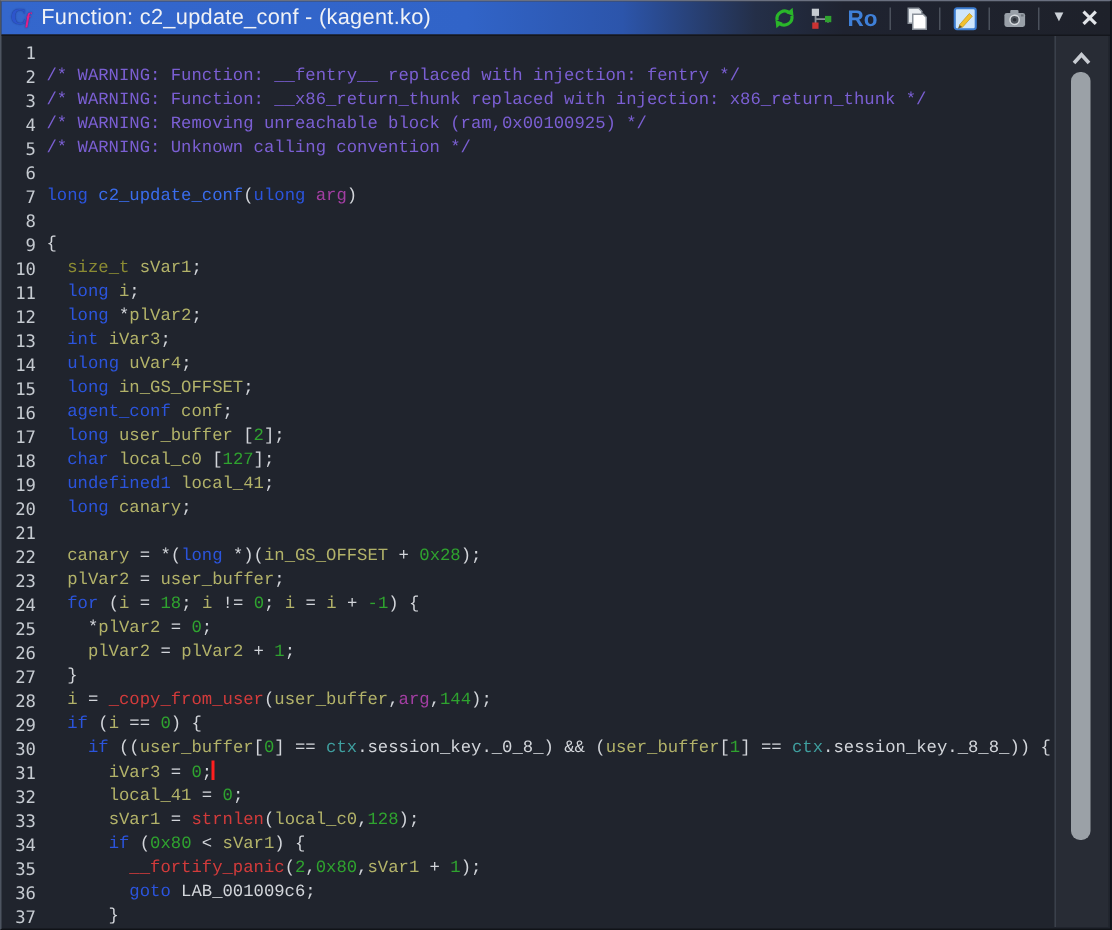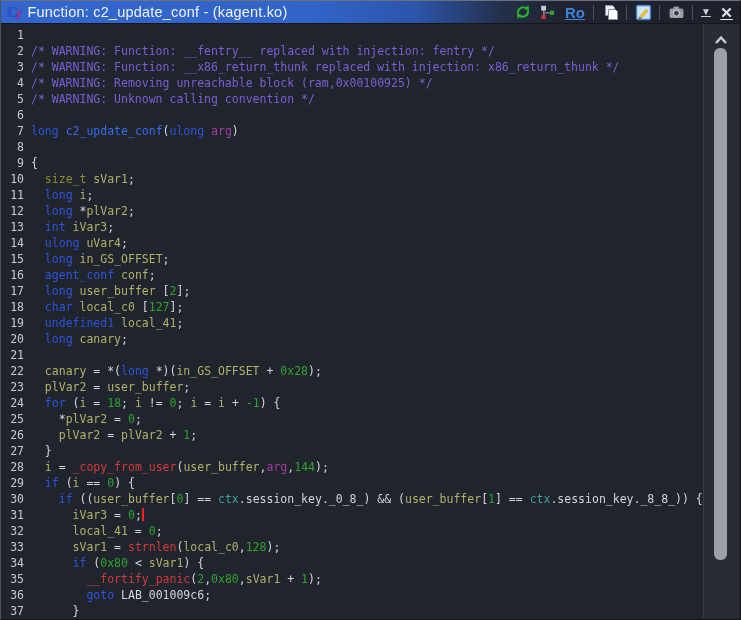--- a/index.html
+++ b/index.html
@@ -12,34 +12,34 @@
   
   .titlebar{height:22px;display:flex;align-items:center;justify-content:space-between;
             background:linear-gradient(90deg,#3467cd 0%,#3164c8 42%,#2c55ab 56%,#242f48 68%,#1f2330 76%,#1e212a 100%);
             border-bottom:1px solid #14161c;padding:0 4px 0 6px;}
   .tb-left{display:flex;align-items:center;gap:7px;min-width:0;}
   .dicon{font-family:"Liberation Serif",serif;font-weight:bold;font-size:15px;
          color:#2d55cc;line-height:1;white-space:nowrap;text-shadow:0 0 1px #1a2f77;}
   .dicon .f{color:#e0218a;font-style:italic;font-size:11px;margin-left:-1px;}
   .title{color:#f0f2f6;font-size:14.5px;white-space:nowrap;letter-spacing:.2px;}
   .tb-right{display:flex;align-items:center;gap:7px;padding-right:2px;}
-  .tbtn{display:flex;align-items:center;justify-content:center;width:18px;height:18px;cursor:default;text-decoration:underline;}
+  .tbtn{display:flex;align-items:center;justify-content:center;width:18px;height:18px;cursor:default;}
   .sep{width:1px;height:15px;background:#4b515c;}
   .ro{color:#3f80d8;font-size:15px;font-weight:bold;line-height:1;padding:0 1px;}
   .ddarrow{color:#ccd1d7;font-size:10px;line-height:1;}
   .closex{color:#e2e5e9;font-size:15px;font-weight:bold;line-height:1;}
   
   .editor{position:absolute;top:23px;left:1px;right:1px;bottom:1px;background:#20242d;overflow:hidden;}
   .code{position:absolute;top:0;left:0;right:35px;bottom:0;padding-top:3px;
         font-family:"DejaVu Sans Mono","Liberation Mono",monospace;
         font-size:11.5px;line-height:16px;white-space:pre;}
   .line{height:16px;display:flex;}
   .lnum{display:inline-block;width:20px;text-align:right;color:#c5cad0;flex:0 0 20px;
         margin-right:7px;margin-left:2px;}
-  .ltxt{white-space:pre;}
+  .ltxt{white-space:pre;font-family:Liberation Mono, monospace;}
   .tk-df{color:#d2d5da}
   .tk-cm{color:#7b5fd3}
   .tk-kw{color:#2b54dc}
   .tk-fn{color:#3a6cec}
   .tk-var{color:#b2b269}
   .tk-t2{color:#8b8b33}
   .tk-num{color:#2fa32f}
   .tk-par{color:#a23ea2}
   .tk-gl{color:#3f9f9f}
   .tk-cl{color:#d23b3b}

